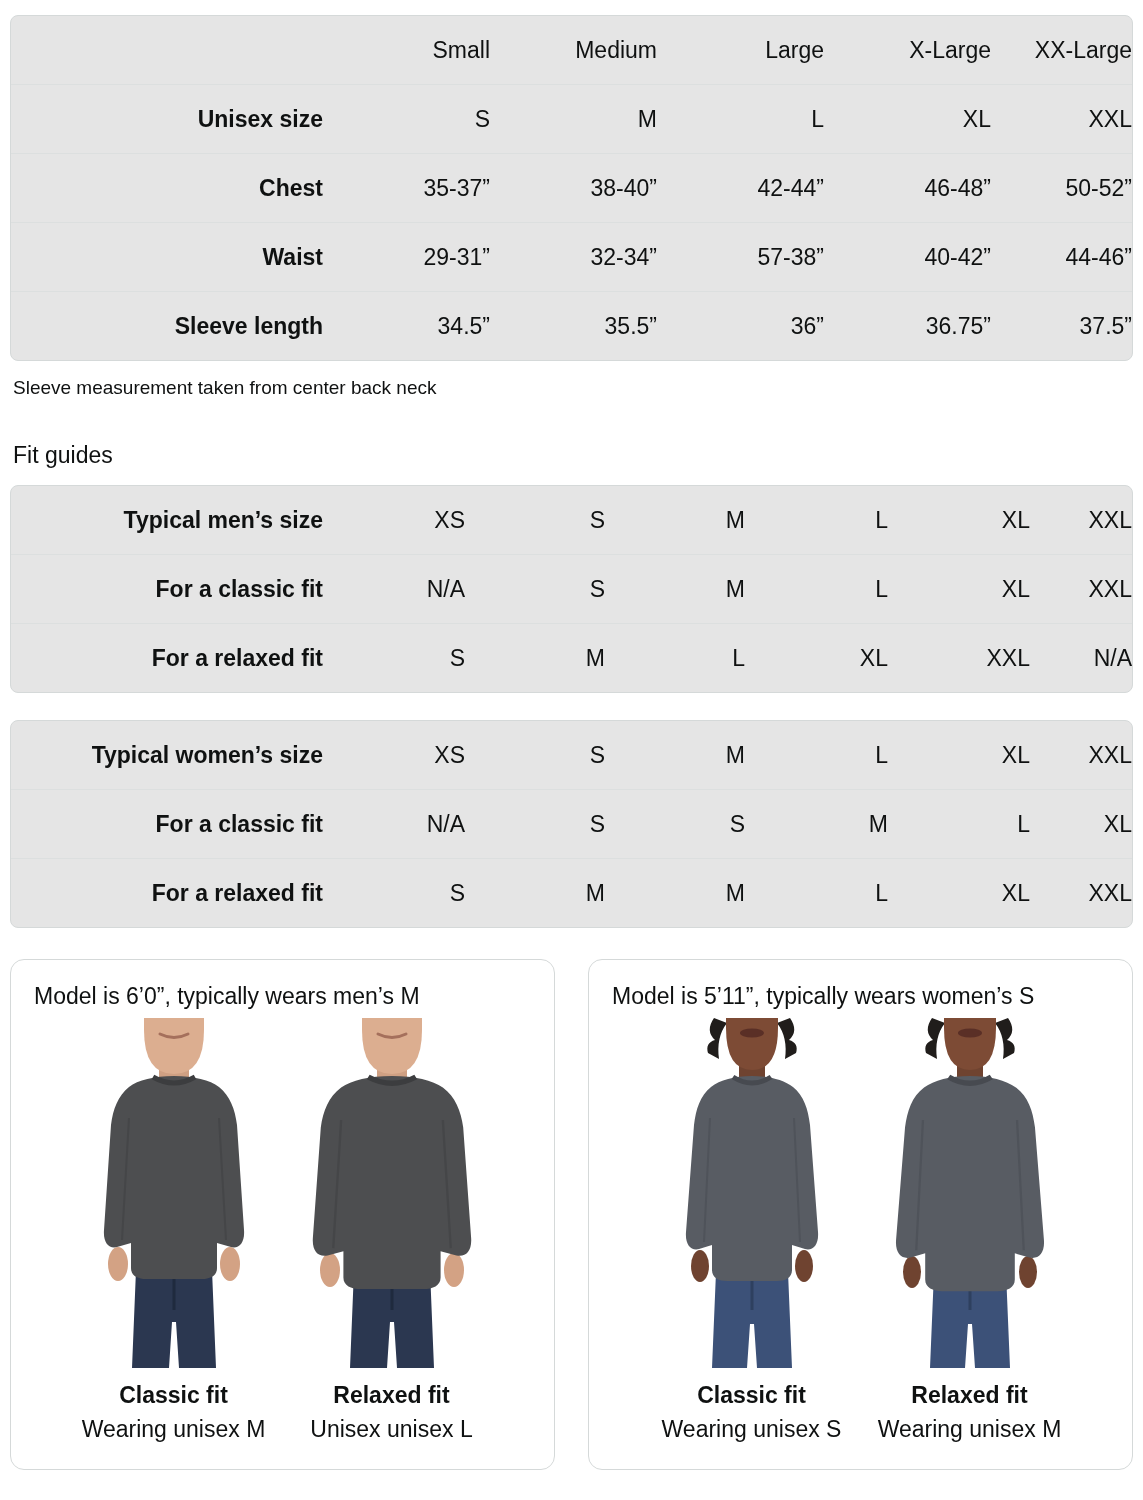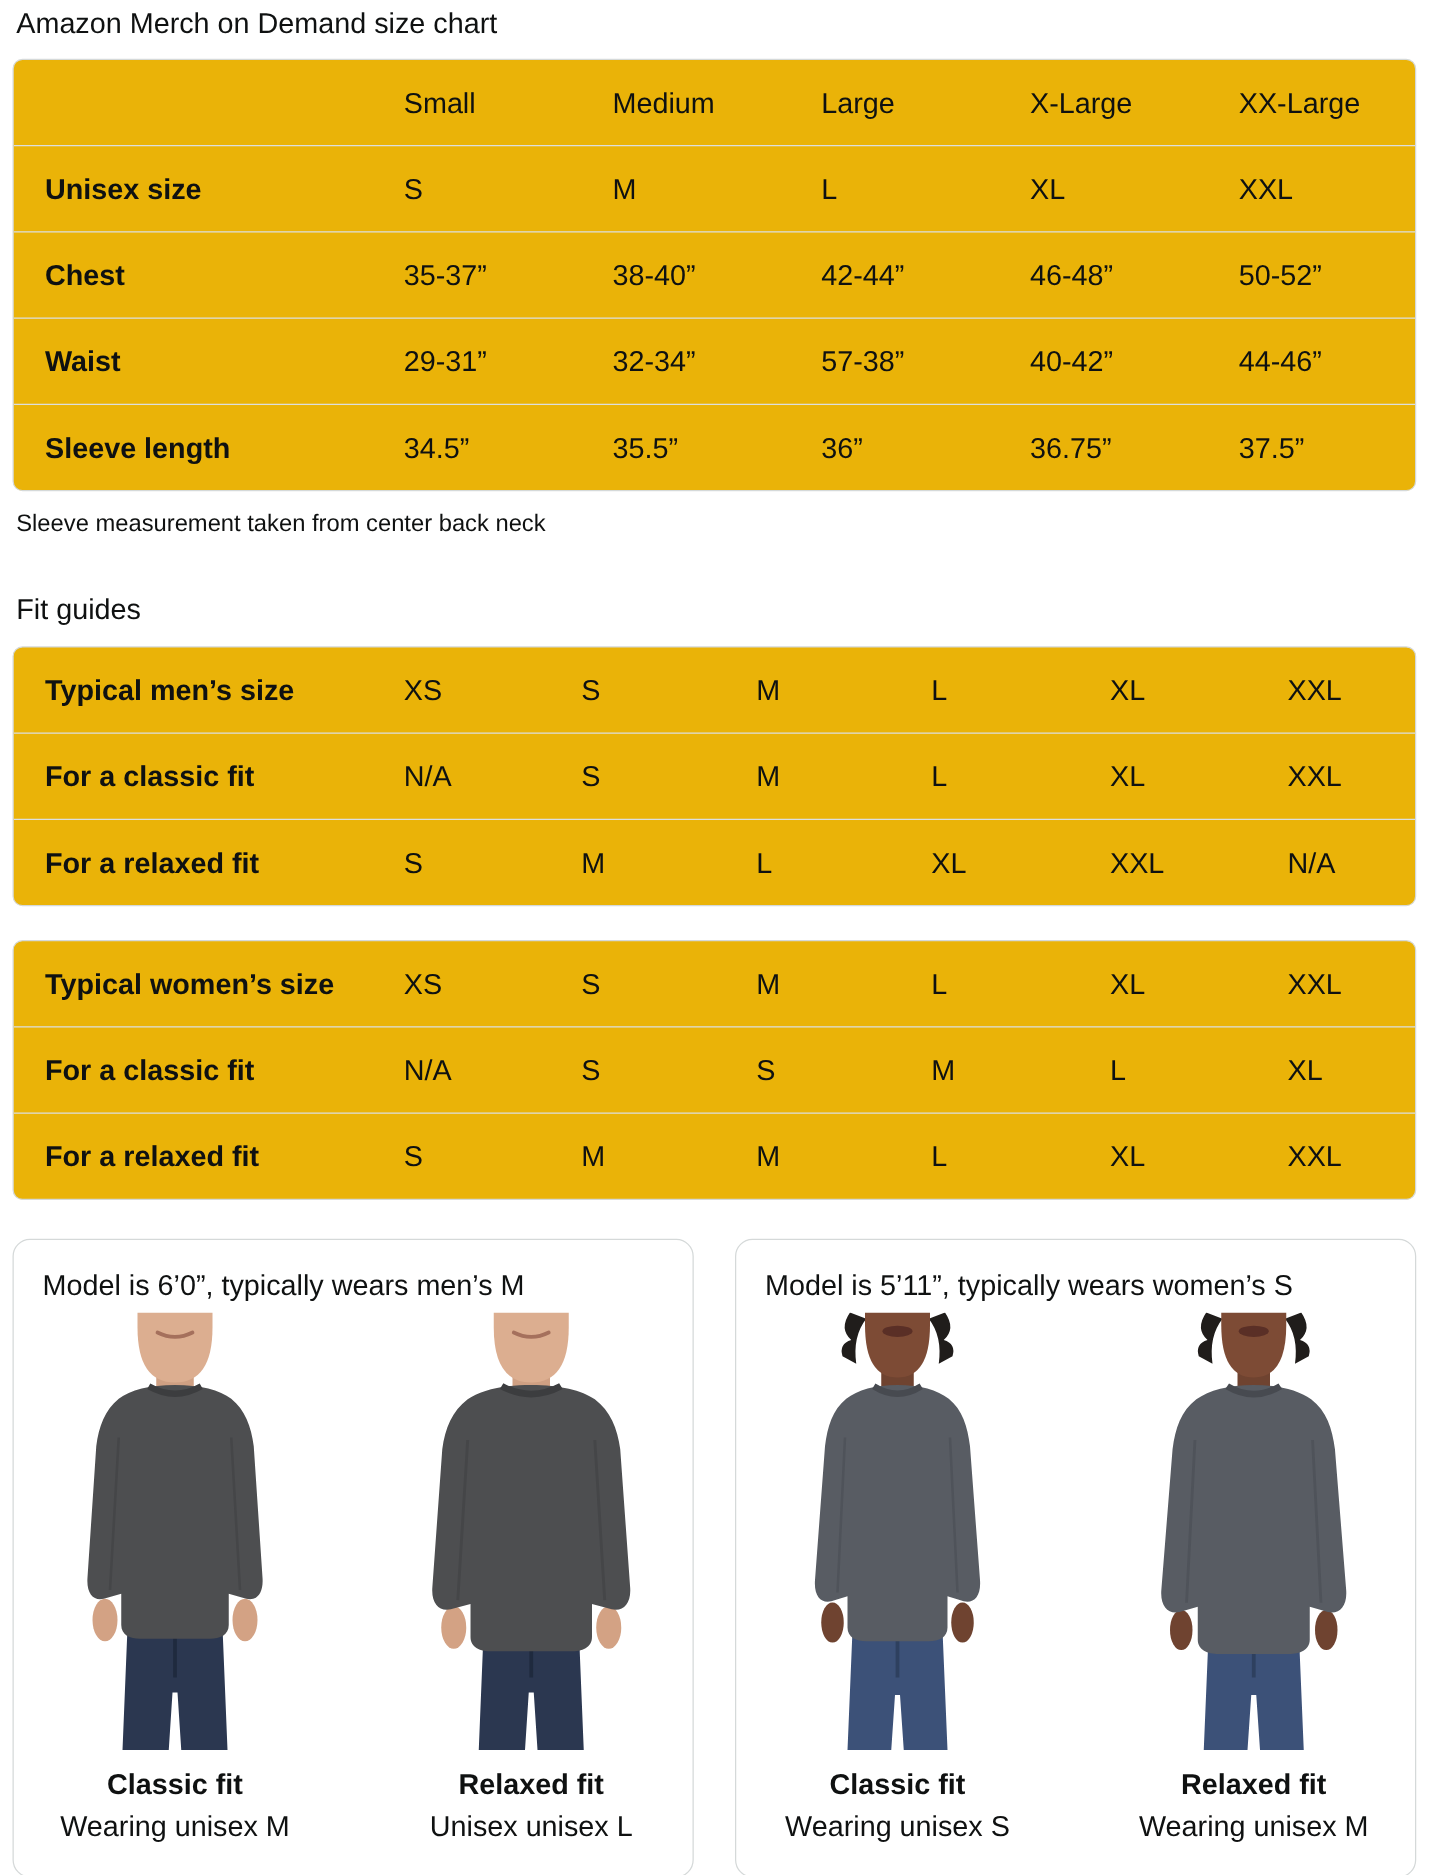--- a/index.html
+++ b/index.html
@@ -7,22 +7,23 @@
     width:1143px; height:1500px; overflow:hidden;
     font-family:"Liberation Sans", sans-serif;
     color:#0f1111; font-size:23px;
     -webkit-font-smoothing:antialiased;
   }
   .page { padding:0 10px; box-sizing:border-box; }
 
   .page-title { margin:4px 0 0 3px; line-height:28px; }
 
   .tbl {
-    border:1px solid #d5d9d9; border-radius:8px; background:#eab308;
+    border:1px solid #d5d9d9; border-radius:8px; background:#e5e5e5;
     overflow:hidden;
+    text-align:right;
   }
   .tbl-size { margin-top:15px; }
   .row {
     display:grid; height:68px; align-items:center;
     border-top:1px solid #dcdfdf;
   }
   .row:first-child { border-top:none; }
   .t1 { grid-template-columns:312px 167px 167px 167px 167px auto; }
   .t2 { grid-template-columns:312px 142px 140px 140px 143px 142px auto; }
   .cell { white-space:nowrap; }
@@ -34,32 +35,31 @@
   .section-heading { margin:42px 0 16px 3px; line-height:27px; }
 
   .tbl-fit-w { margin-top:27px; }
 
   .cards { display:flex; gap:33px; margin-top:31px; }
   .card {
     flex:1; border:1px solid #d5d9d9; border-radius:14px;
     padding:18px 20px 26px; box-sizing:border-box; background:#fff;
   }
   .card-title { margin:4px 0 8px 3px; line-height:28px; }
-  .figs { display:flex; justify-content:space-between; }
+  .figs { display:flex; justify-content:center; }
   .fig { width:218px; text-align:center; }
   .fig svg { display:block; margin:0 auto; }
   .fig-fit { font-weight:700; margin-top:14px; line-height:27px; }
   .fig-wearing { margin-top:7px; line-height:27px; }
 </style>
 </head>
 <body>
 
 <div class="page">
 
-  <div class="page-title">Amazon Merch on Demand size chart</div>
 
   <div class="tbl tbl-size">
     <div class="row t1">
       <div class="cell hdr-blank"></div>
       <div class="cell">Small</div>
       <div class="cell">Medium</div>
       <div class="cell">Large</div>
       <div class="cell">X-Large</div>
       <div class="cell">XX-Large</div>
     </div>

